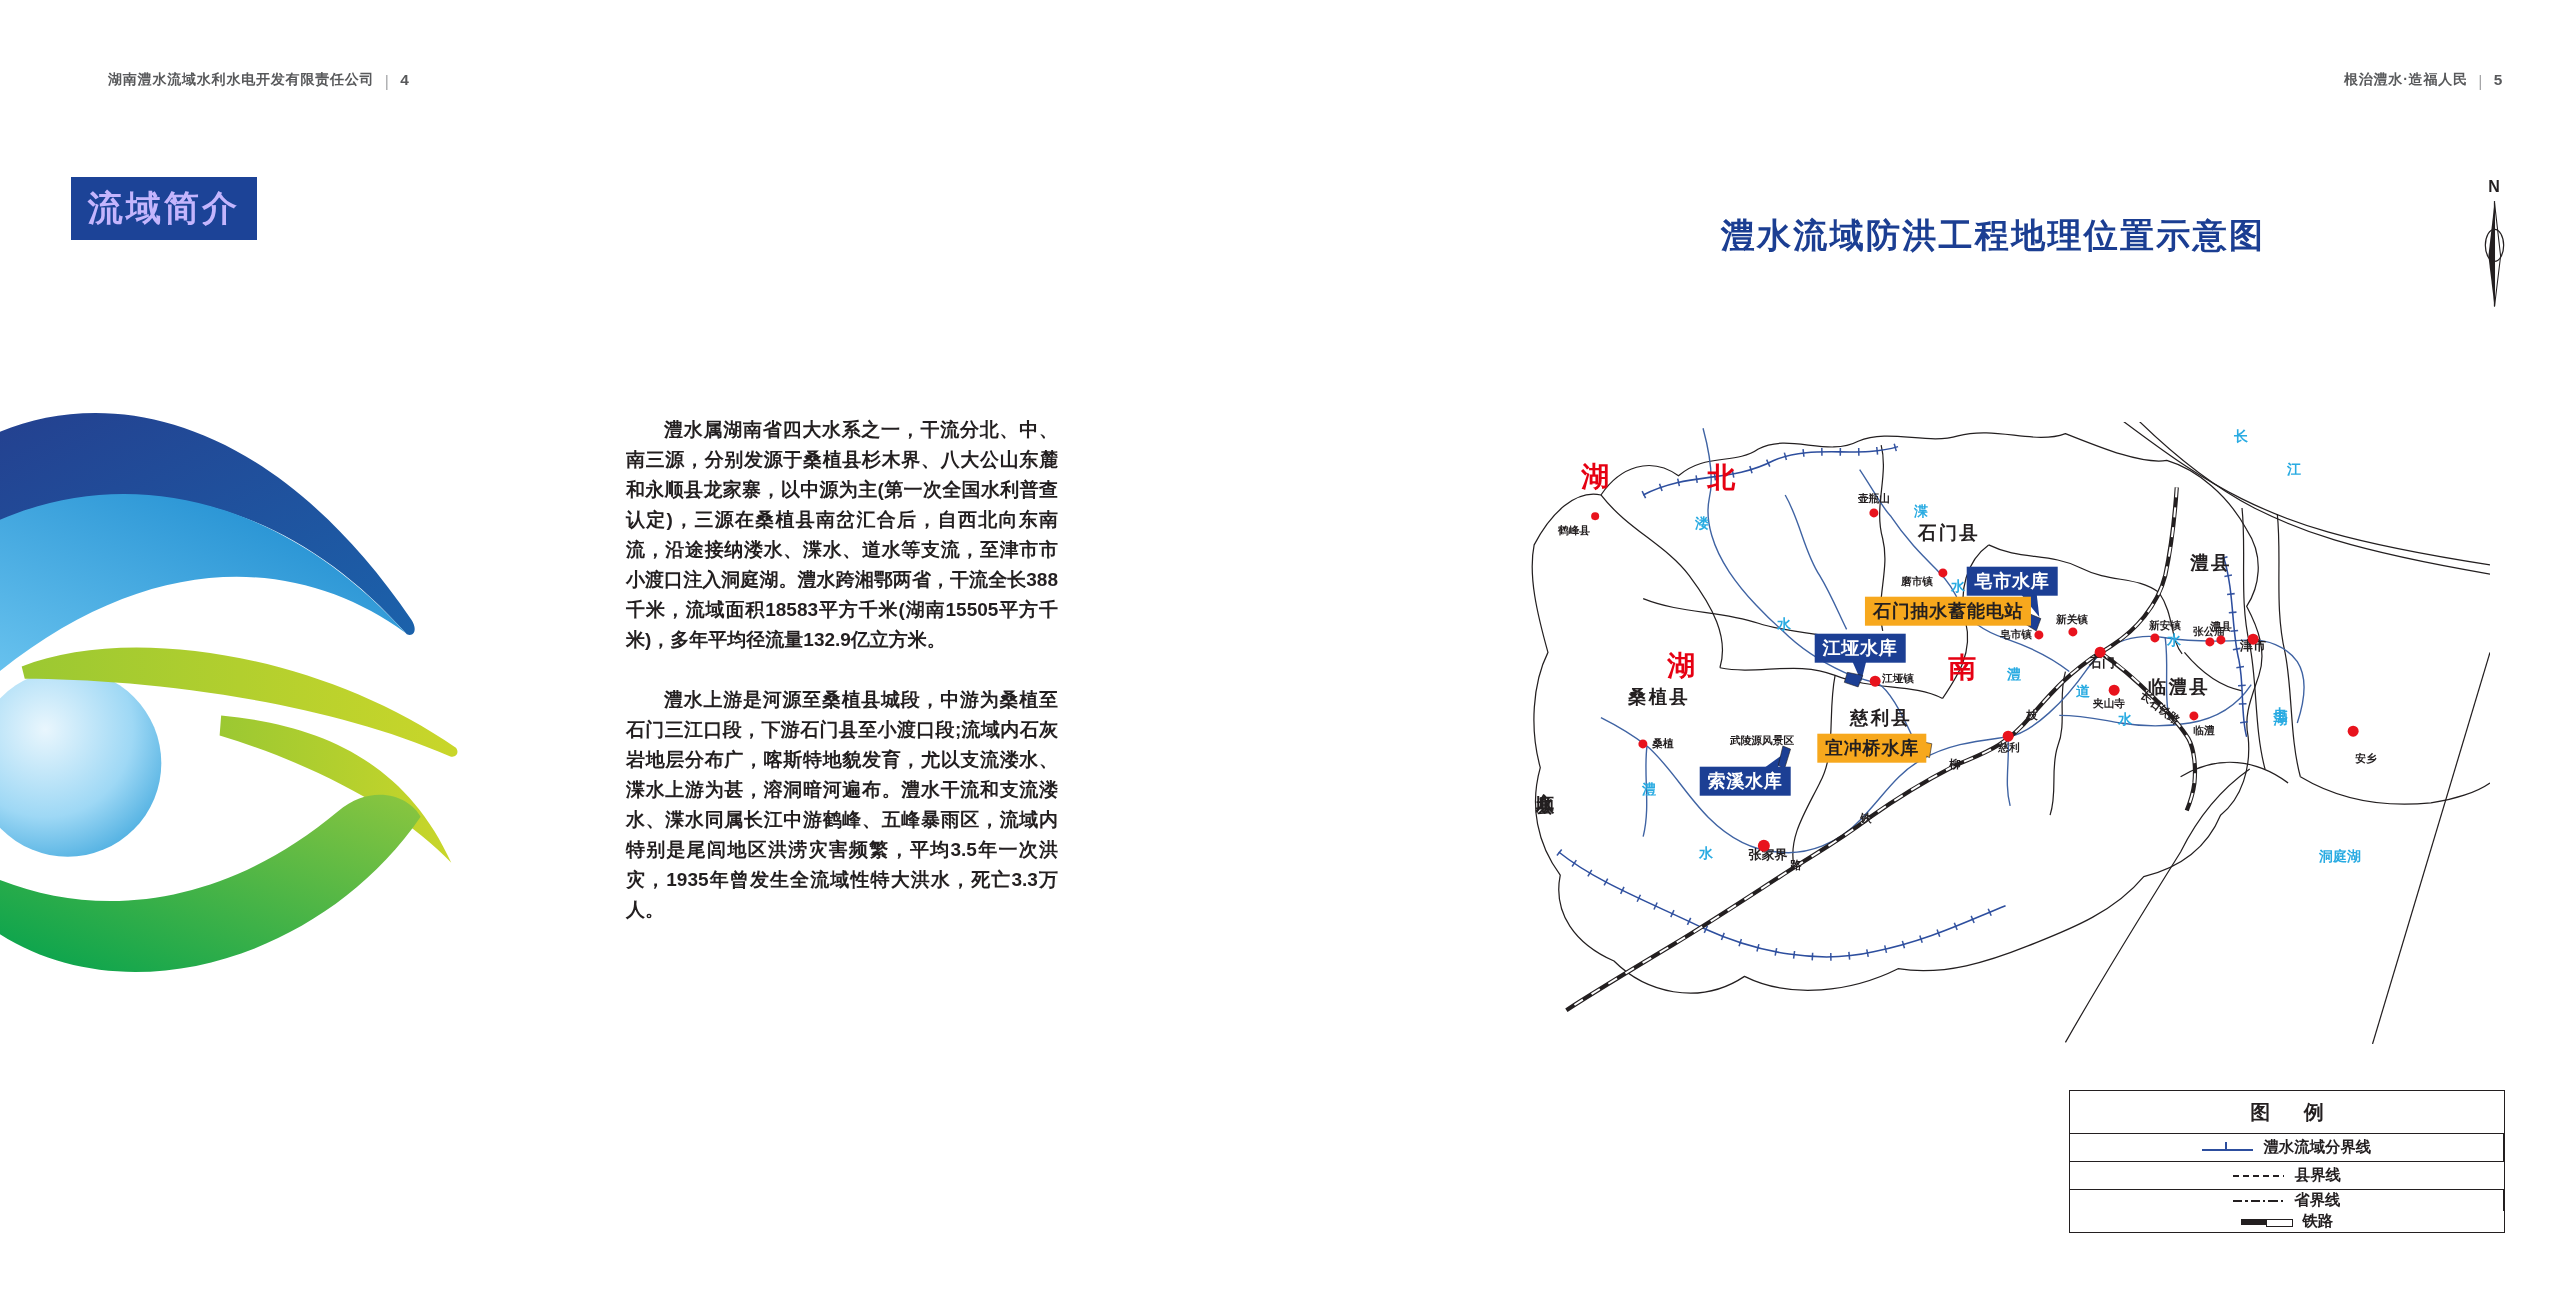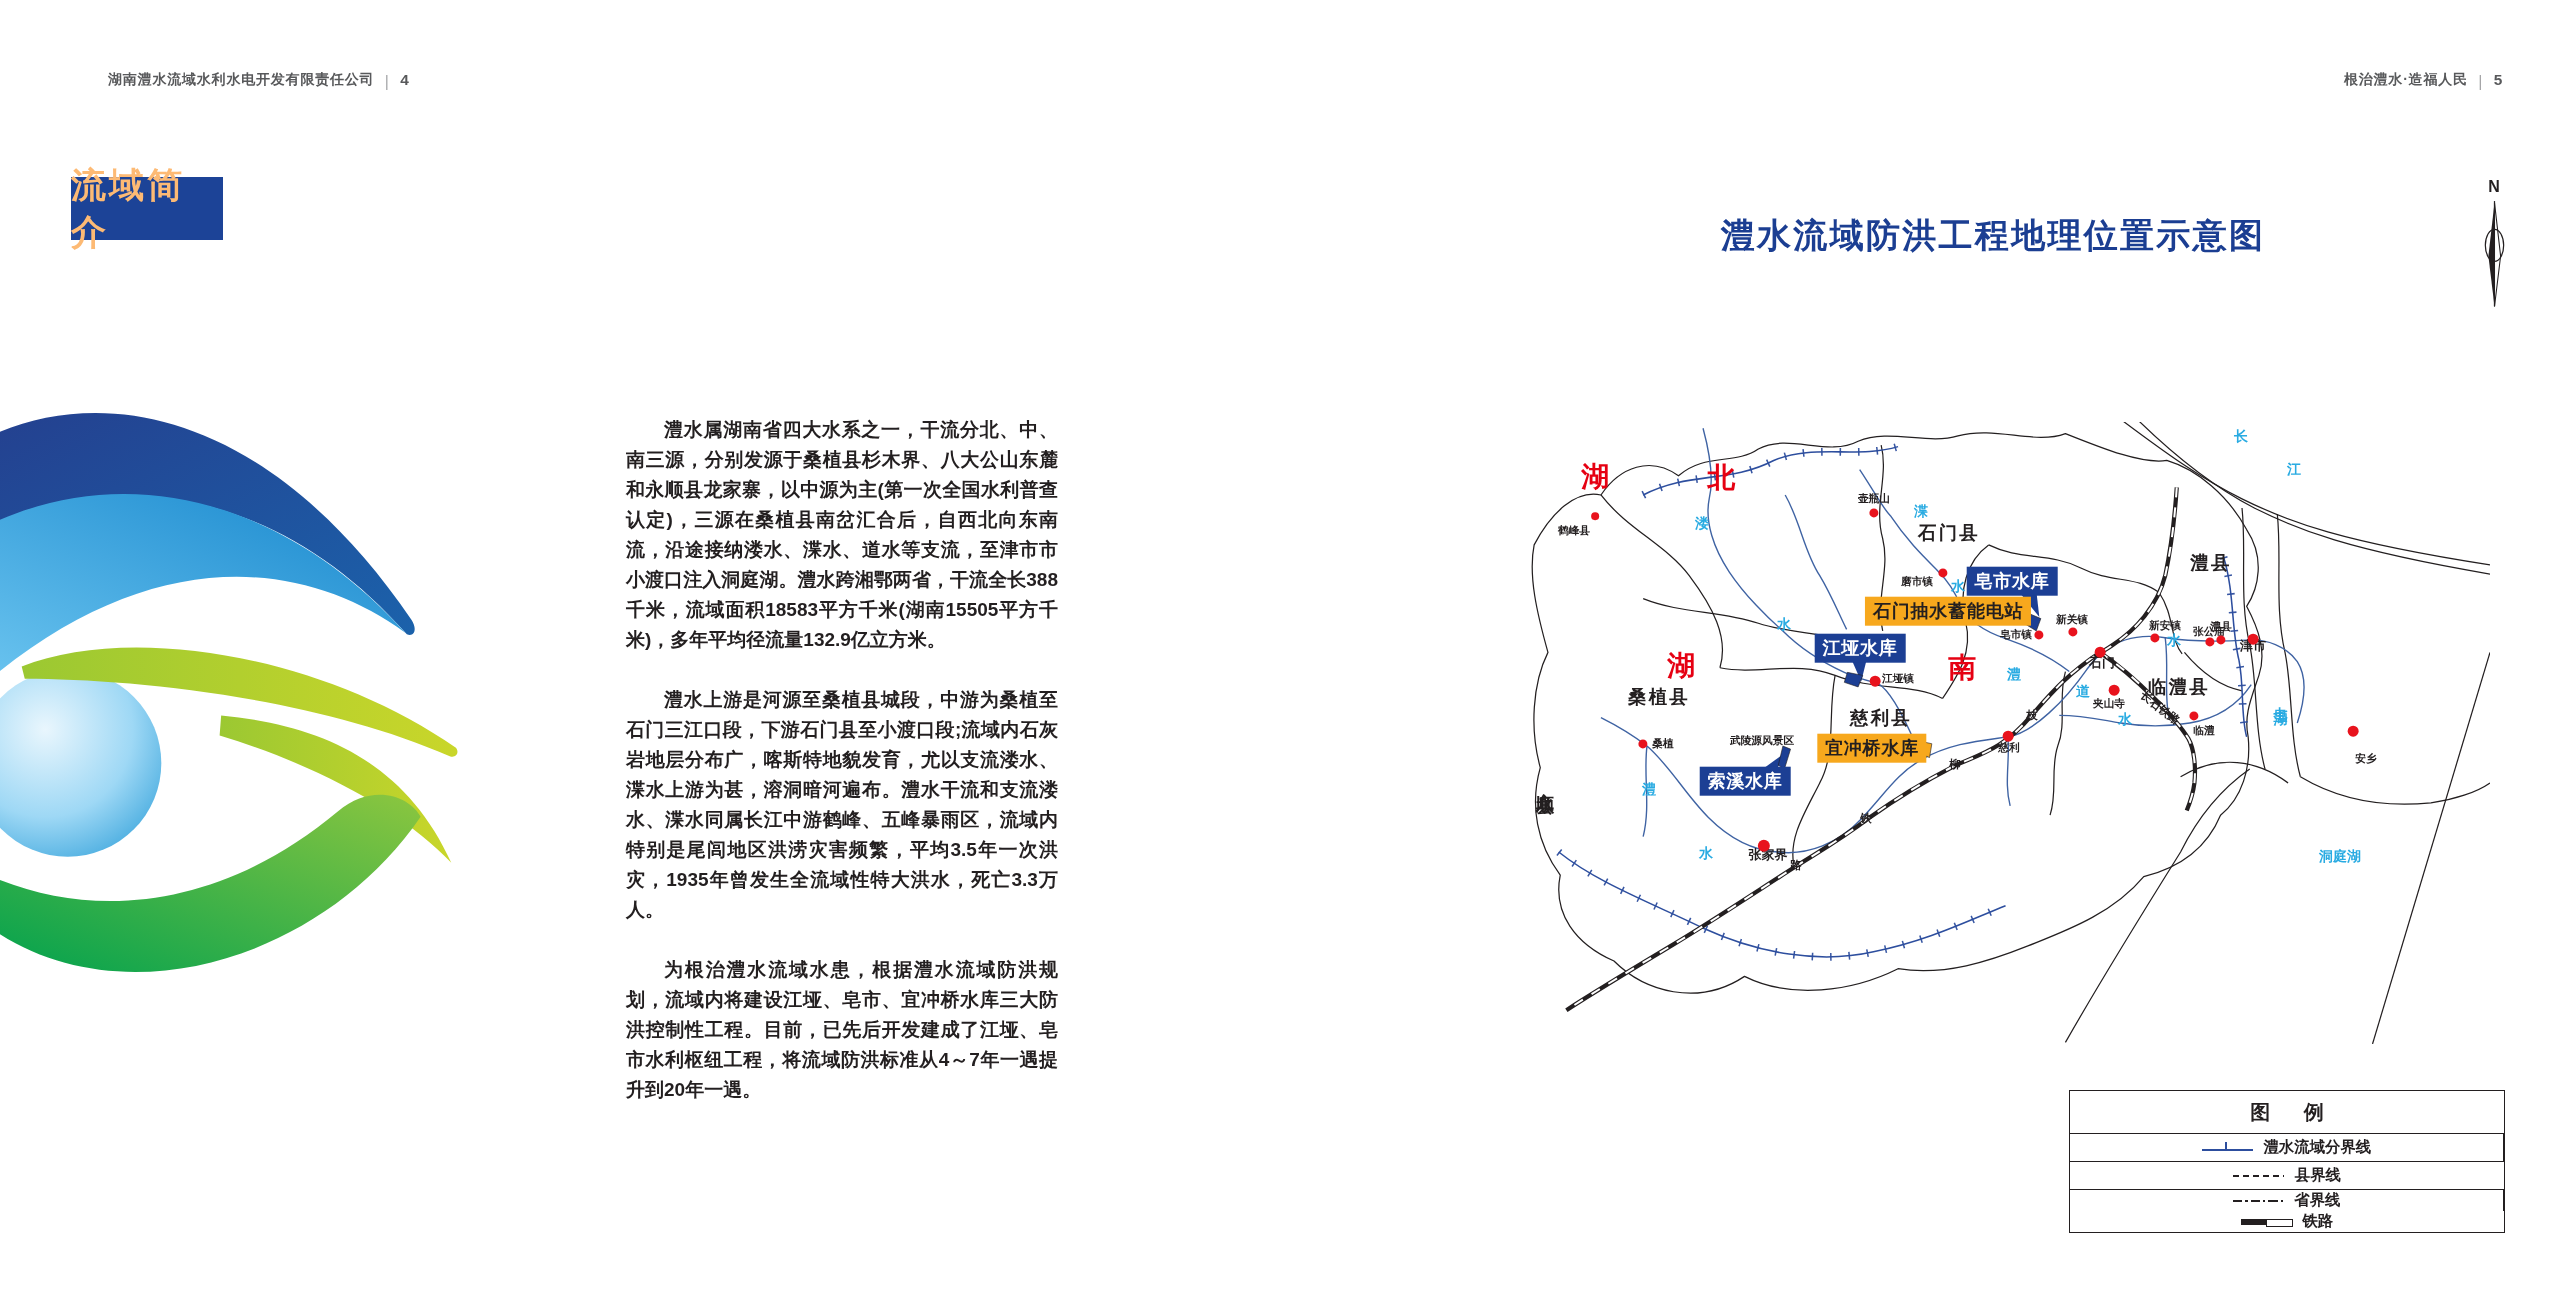--- a/index.html
+++ b/index.html
@@ -9,22 +9,22 @@
 
   
   .hdr { position:absolute; top:71px; display:flex; align-items:flex-end; gap:10.7px;
          font-size:14px; font-weight:bold; color:#58595b; letter-spacing:0.8px;margin-left:35px; }
   .hdr-left { left:73px; }
   .hdr-right { right:73px; }
   .hdr .sep { color:#9b9c9e; font-weight:normal; transform:scaleY(1.2); }
   .hdr .num { font-size:15.4px; }
 
   
-  .title-badge { position:absolute; left:71px; top:177px; width:152px; height:63px;
-      background:#1c4397; color:#fdba74; display:flex; align-items:center; justify-content:center;
+  .title-badge { position:absolute; left:71px; top:177px; width:186px; height:63px;
+      background:#1c4397; color:#c4b5fd; display:flex; align-items:center; justify-content:center;
       font-size:35px; font-weight:bold; letter-spacing:3.1px; }
   .logo-wrap { position:absolute; left:-9.2px; top:393px; width:491px; height:929px; }
   .body-text { position:absolute; left:626px; top:415px; width:432px; color:#231f20;
       font-size:19px; line-height:30px; font-weight:bold; text-align:justify; }
   .body-text p { text-indent:2em; margin-bottom:30px; }
 
   
   .map-title { position:absolute; left:1682px; top:213px; width:622px; text-align:center;
       color:#1b3e92; font-size:34px; font-weight:bold; letter-spacing:2.3px; }
   .compass { position:absolute; left:2471px; top:178px; width:46px; height:131px;
@@ -138,21 +138,20 @@
                  C 540,548 430,486 298,446 Z"></path>
 
         <path fill="url(#gGreen)" d="M -10,625 C 130,690 300,672 452,545
                  C 500,505 548,528 560,552 C 430,742 160,820 -10,690 Z"></path>
       </svg>
     </div>
 
     <div class="body-text">
       <p>澧水属湖南省四大水系之一，干流分北、中、南三源，分别发源于桑植县杉木界、八大公山东麓和永顺县龙家寨，以中源为主(第一次全国水利普查认定)，三源在桑植县南岔汇合后，自西北向东南流，沿途接纳溇水、渫水、道水等支流，至津市市小渡口注入洞庭湖。澧水跨湘鄂两省，干流全长388千米，流域面积18583平方千米(湖南15505平方千米)，多年平均径流量132.9亿立方米。</p>
       <p>澧水上游是河源至桑植县城段，中游为桑植至石门三江口段，下游石门县至小渡口段;流域内石灰岩地层分布广，喀斯特地貌发育，尤以支流溇水、渫水上游为甚，溶洞暗河遍布。澧水干流和支流溇水、渫水同属长江中游鹤峰、五峰暴雨区，流域内特别是尾闾地区洪涝灾害频繁，平均3.5年一次洪灾，1935年曾发生全流域性特大洪水，死亡3.3万人。</p>
-      <p>为根治澧水流域水患，根据澧水流域防洪规划，流域内将建设江垭、皂市、宜冲桥水库三大防洪控制性工程。目前，已先后开发建成了江垭、皂市水利枢纽工程，将流域防洪标准从4～7年一遇提升到20年一遇。</p>
     </div>
   </div>
 
   <div>
 
     <div class="hdr hdr-right">
       <span>根治澧水·造福人民</span>
       <span class="sep">|</span>
       <span class="num">5</span>
     </div>

